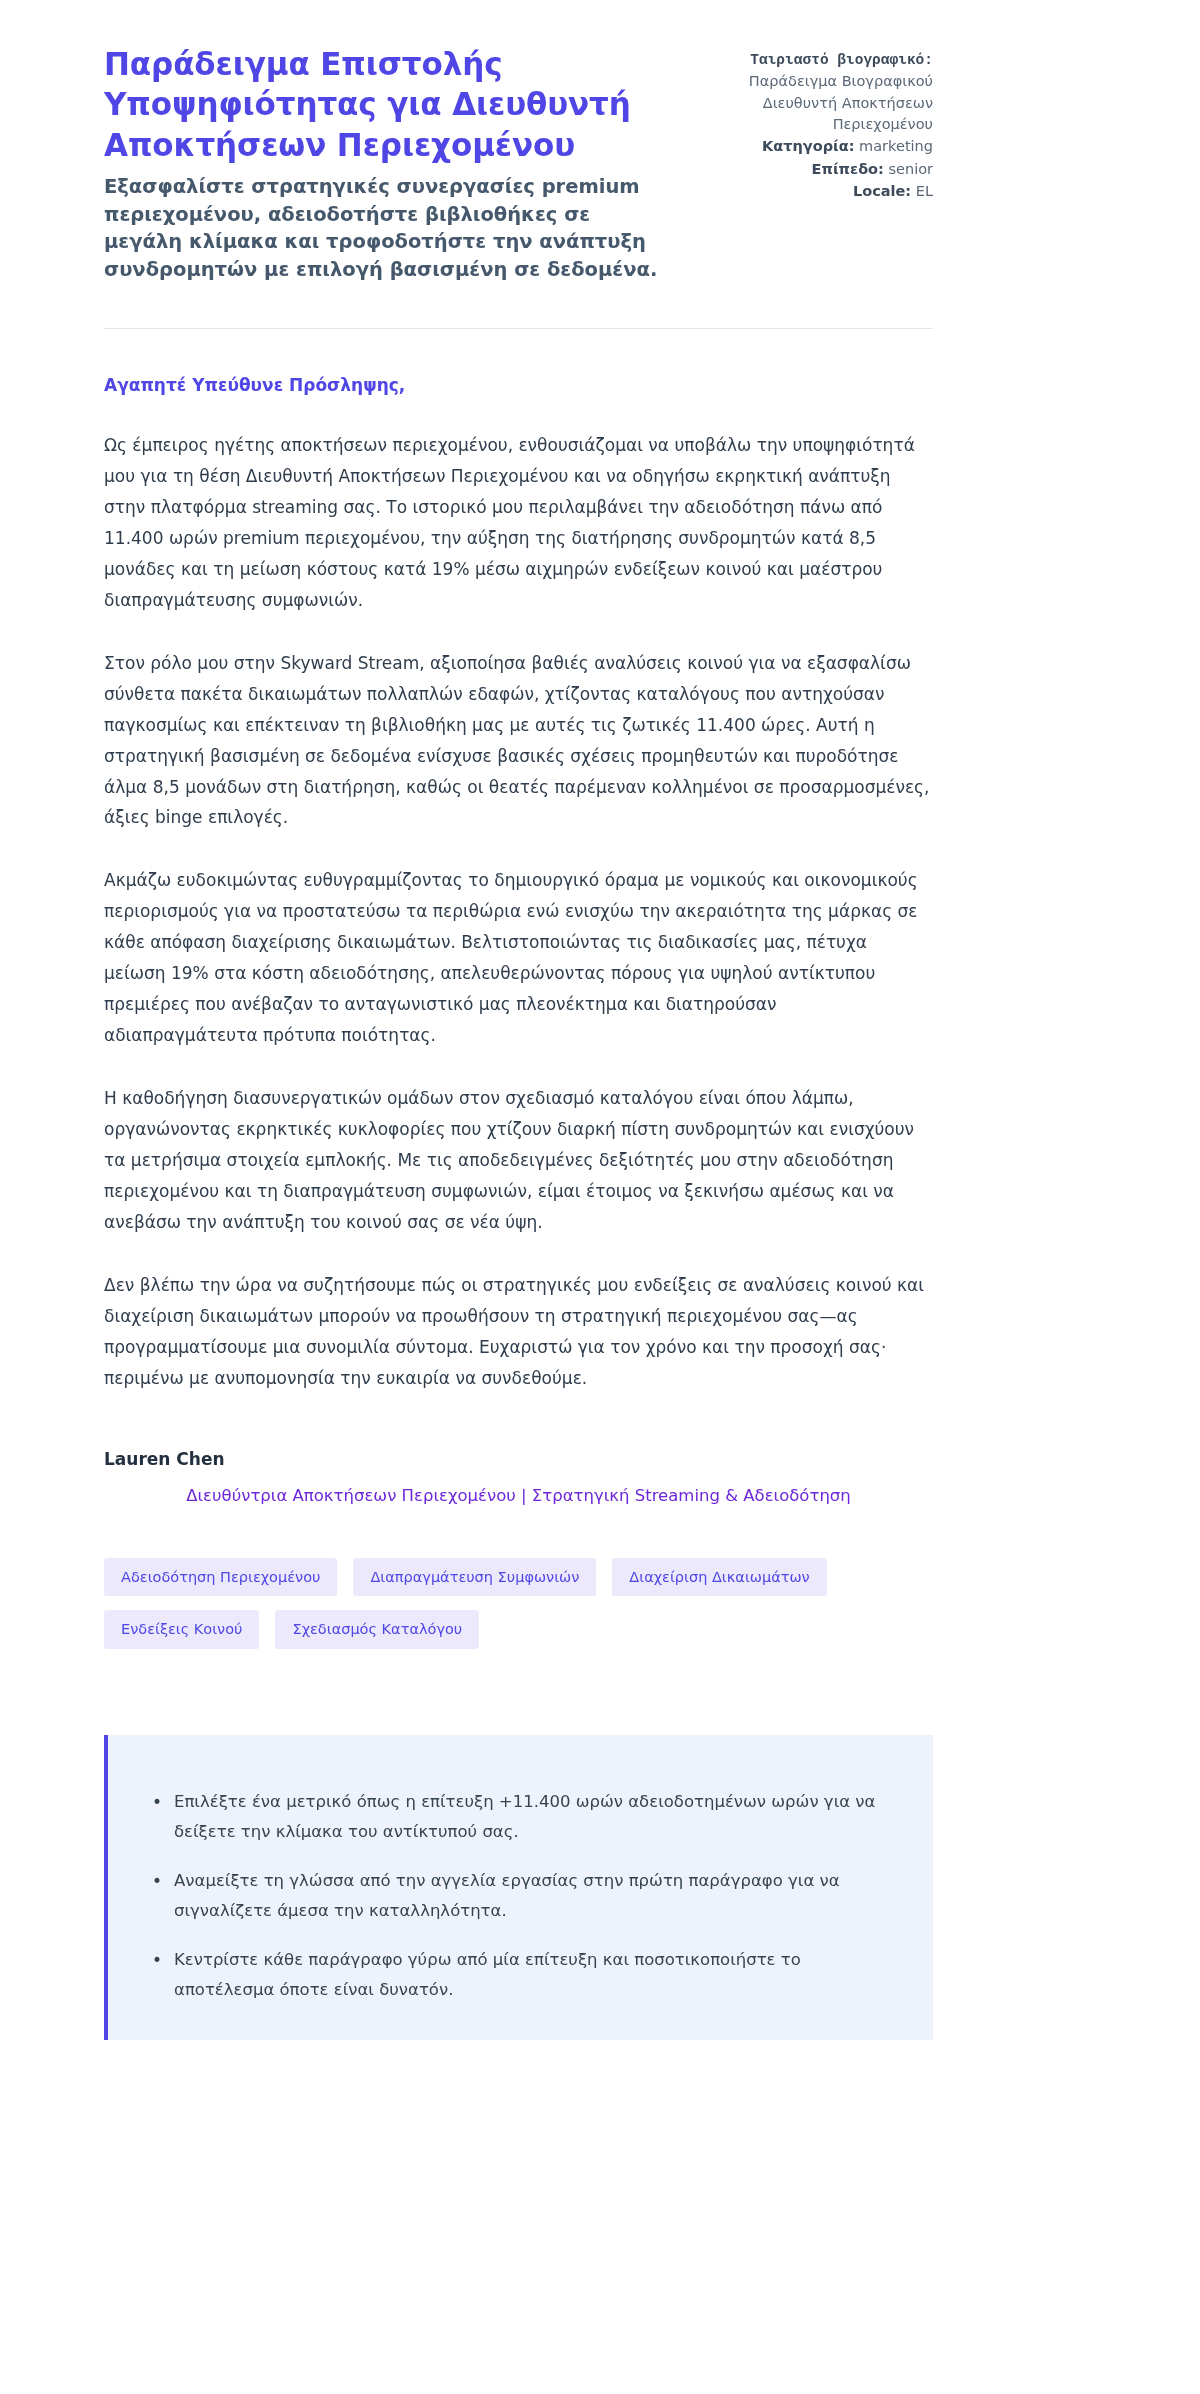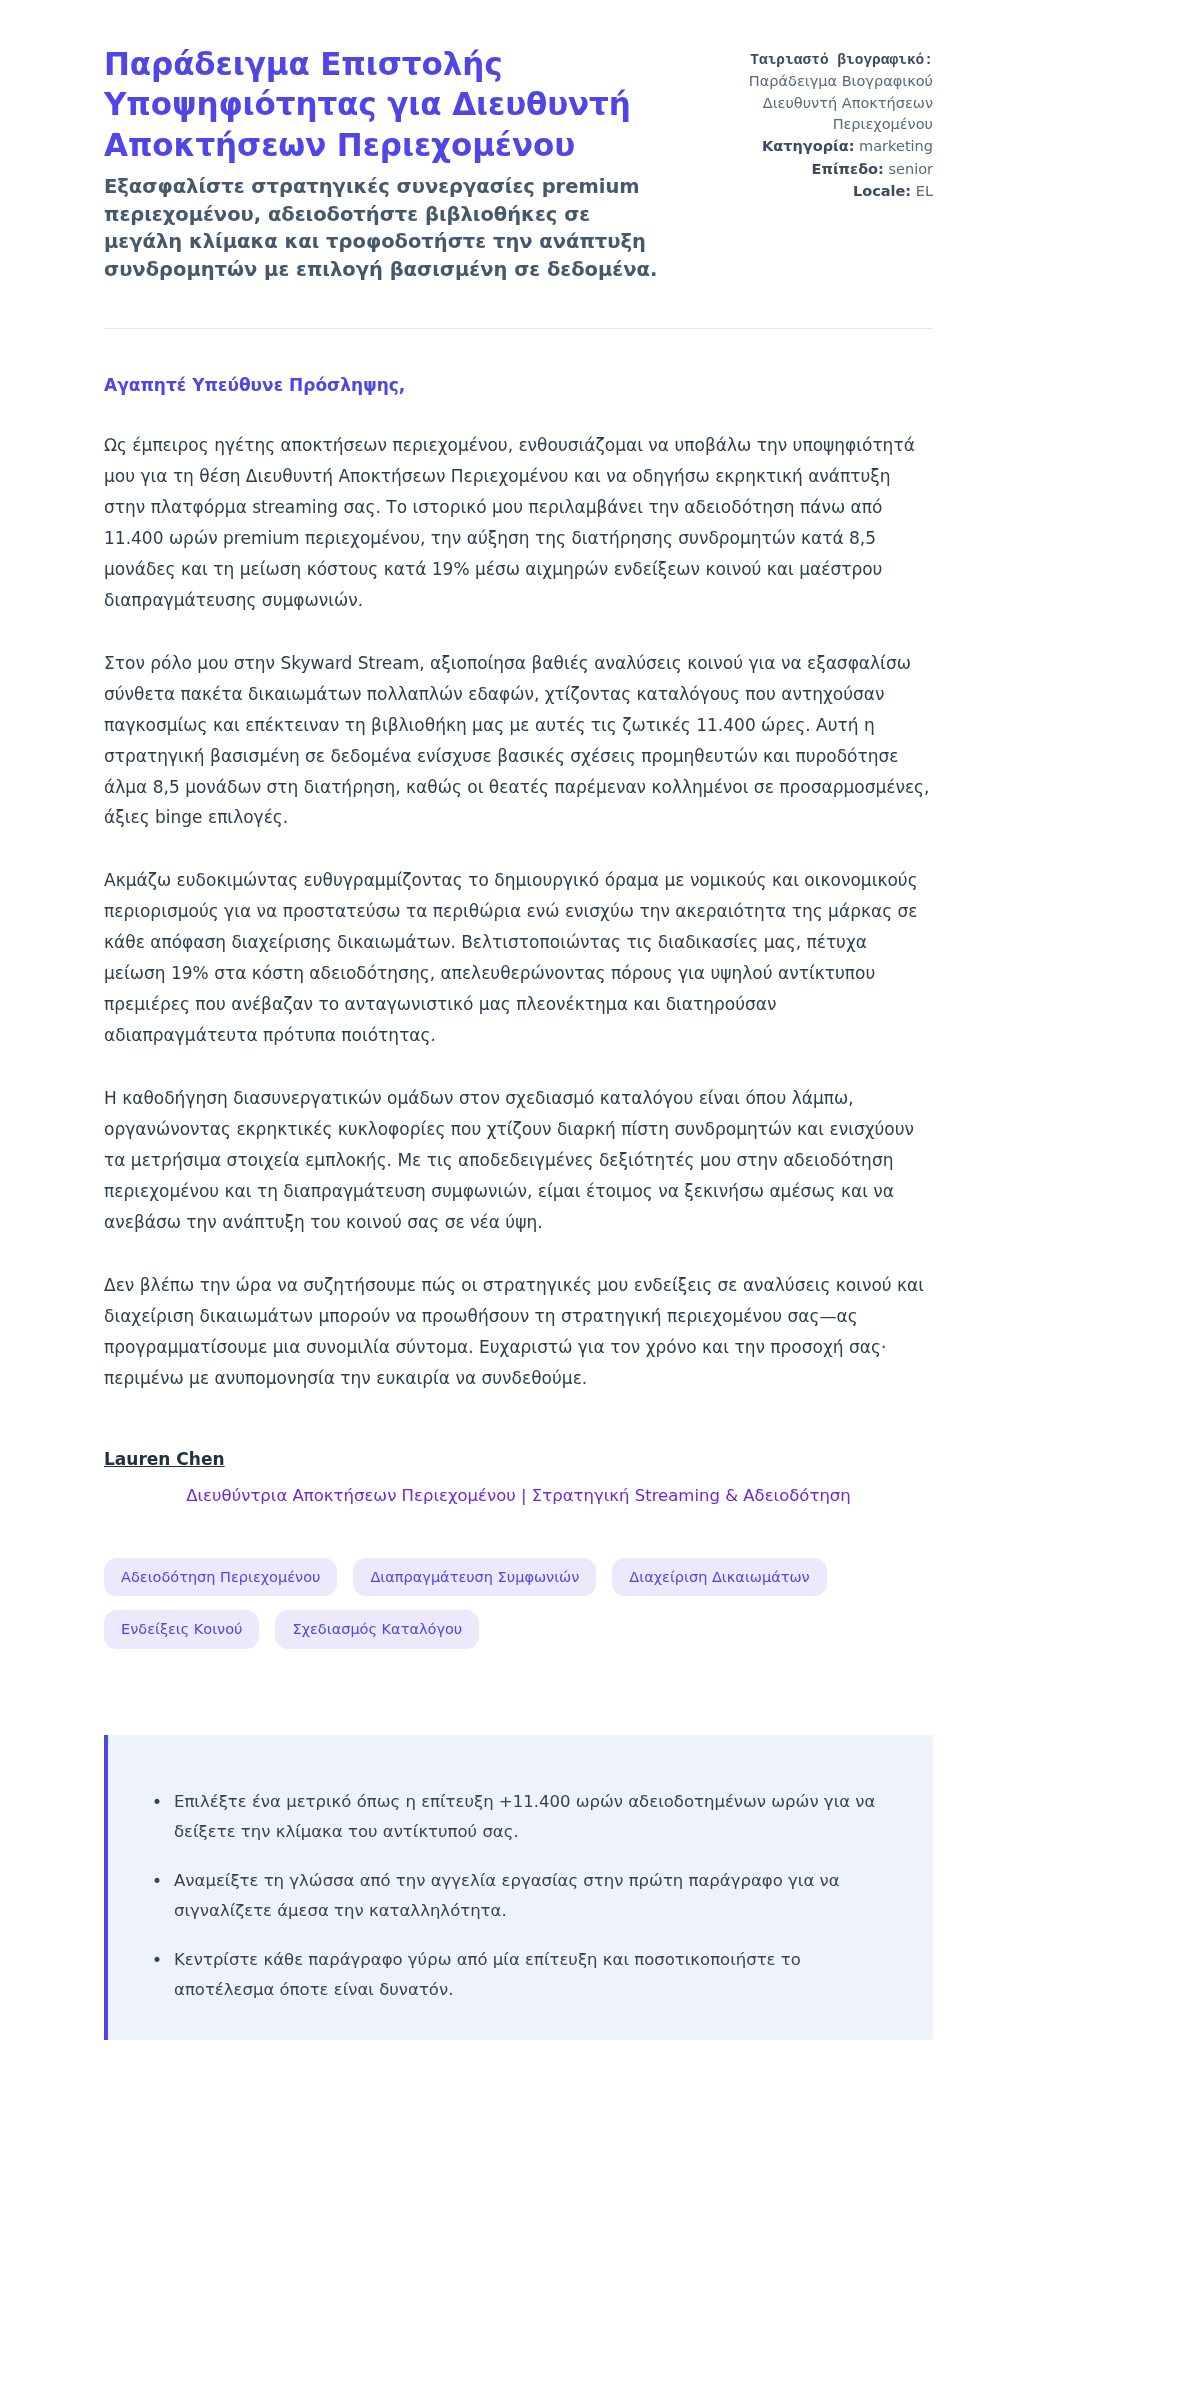--- a/index.html
+++ b/index.html
@@ -104,21 +104,20 @@
     color: #2f3d4d;
     max-width: 1000px;
   }
 
   
   .sign-name {
     margin: 56px 0 0 0;
     font-size: 17px;
     font-weight: 700;
     color: #22303f;
-    text-decoration: underline;
   }
   .sign-title {
     margin: 14px 0 0 0;
     font-size: 16.5px;
     color: #6d28d9;
     line-height: 1.6;
     text-align: center;
   }
 
   
@@ -128,21 +127,21 @@
     flex-wrap: wrap;
     gap: 14px 16px;
     max-width: 880px;
   }
   .tag {
     background: #ebe9fb;
     color: #4f46e5;
     font-size: 14.5px;
     line-height: 1;
     padding: 12px 17px;
-    border-radius: 13px;
+    border-radius: 3px;
     white-space: nowrap;
   }
 
   
   .callout {
     margin: 86px 0 0 0;
     background: #eef3fb;
     border-left: 4px solid #4f46e5;
     padding: 30px 38px 34px 38px;
     max-width: 1000px;

